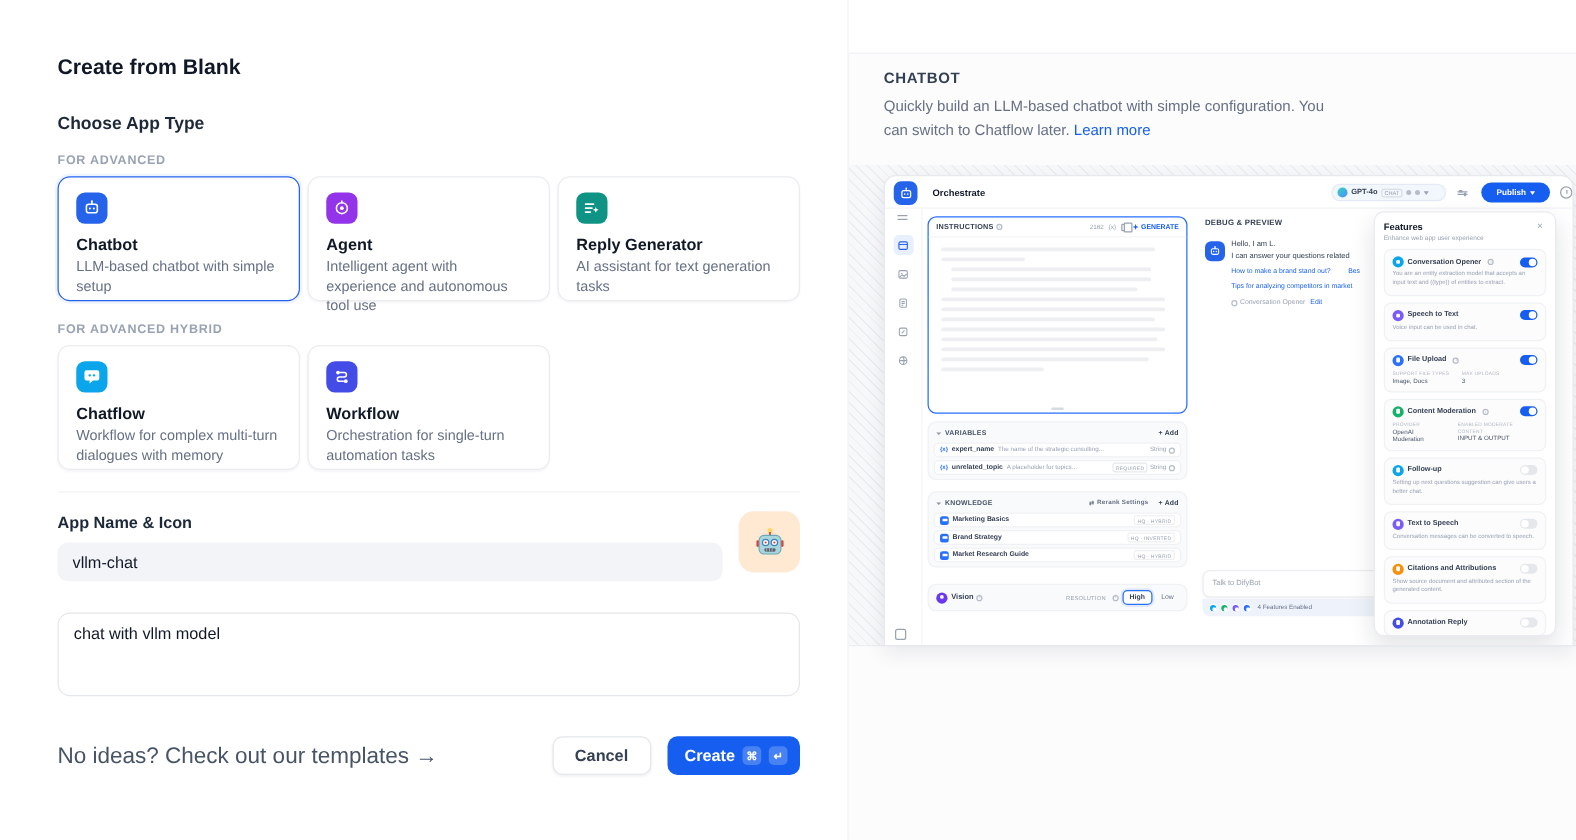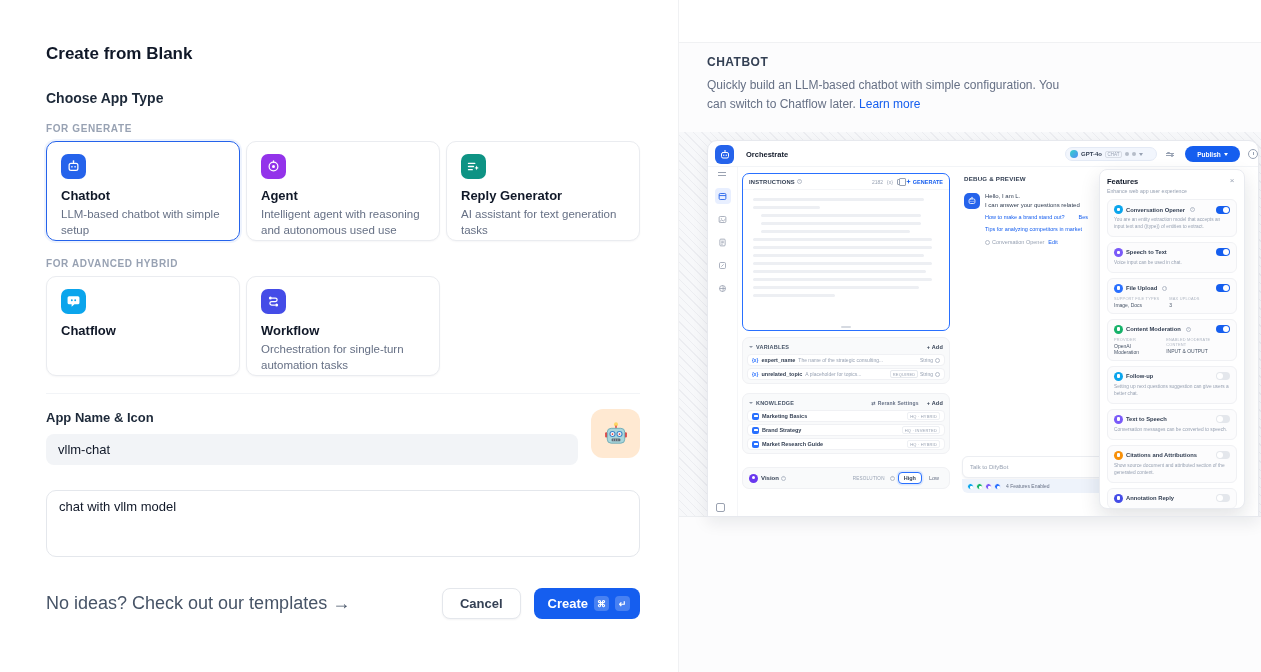--- a/index.html
+++ b/index.html
@@ -158,21 +158,21 @@
 </style>
 </head>
 <body>
 
 <div class="app">
 
   <div class="left-panel">
     <div class="lp-title">Create from Blank</div>
     <div class="lp-sub">Choose App Type</div>
 
-    <div class="group-label">FOR GENERATE</div>
+    <div class="group-label">FOR ADVANCED</div>
     <div class="card-row">
       <div class="type-card selected">
         <div class="type-icon" style="background: rgb(37, 99, 235);">
           <svg viewBox="0 0 24 24" fill="none" stroke="#fff" stroke-width="2" stroke-linecap="round">
               <circle cx="12" cy="3.2" r="1.4" fill="#fff" stroke="none"></circle>
               <path d="M12 4.5V7"></path>
               <rect x="5" y="7" width="14" height="11" rx="3"></rect>
               <circle cx="9.5" cy="12.5" r="1.3" fill="#fff" stroke="none"></circle>
               <circle cx="14.5" cy="12.5" r="1.3" fill="#fff" stroke="none"></circle>
             </svg>
@@ -182,21 +182,21 @@
       </div>
       <div class="type-card">
         <div class="type-icon" style="background: rgb(147, 51, 234);">
           <svg viewBox="0 0 24 24" fill="none" stroke="#fff" stroke-width="2" stroke-linecap="round">
               <circle cx="12" cy="12" r="7"></circle>
               <circle cx="12" cy="12" r="2.4" fill="#fff" stroke="none"></circle>
               <path d="M12 5V2.8"></path>
             </svg>
         </div>
         <div class="type-name">Agent</div>
-        <div class="type-desc">Intelligent agent with reasoning and autonomous used use</div>
+        <div class="type-desc">Intelligent agent with experience and autonomous tool use</div>
       </div>
       <div class="type-card">
         <div class="type-icon" style="background: rgb(14, 147, 132);">
           <svg viewBox="0 0 24 24" fill="none" stroke="#fff" stroke-width="2.2" stroke-linecap="round">
               <path d="M4 7h10M4 12h8M4 17h6"></path>
               <path d="M17 10.5l1.1 2.6 2.6 1.1-2.6 1.1L17 17.9l-1.1-2.6-2.6-1.1 2.6-1.1z" fill="#fff" stroke="none"></path>
             </svg>
         </div>
         <div class="type-name">Reply Generator</div>
         <div class="type-desc">AI assistant for text generation tasks</div>
@@ -207,20 +207,21 @@
     <div class="card-row">
       <div class="type-card">
         <div class="type-icon" style="background: rgb(11, 165, 236);">
           <svg viewBox="0 0 24 24">
               <path d="M5 3.5h14a2.5 2.5 0 0 1 2.5 2.5v8a2.5 2.5 0 0 1-2.5 2.5h-5.5L9 20.5v-4H5A2.5 2.5 0 0 1 2.5 14V6A2.5 2.5 0 0 1 5 3.5z" fill="#fff"></path>
               <circle cx="9.3" cy="10" r="1.5" fill="#0ba5ec"></circle>
               <circle cx="14.7" cy="10" r="1.5" fill="#0ba5ec"></circle>
             </svg>
         </div>
         <div class="type-name">Chatflow</div>
+        <div class="type-desc">Workflow for complex multi-turn dialogues with memory</div>
       </div>
       <div class="type-card">
         <div class="type-icon" style="background: rgb(68, 76, 231);">
           <svg viewBox="0 0 24 24" fill="none" stroke="#fff" stroke-width="2" stroke-linecap="round">
               <circle cx="7" cy="6.5" r="2.4" fill="#fff" stroke="none"></circle>
               <circle cx="17" cy="17.5" r="2.4" fill="#fff" stroke="none"></circle>
               <path d="M9.5 6.5H15a2.8 2.8 0 0 1 0 5.6H9a2.8 2.8 0 0 0 0 5.6h5"></path>
             </svg>
         </div>
         <div class="type-name">Workflow</div>

